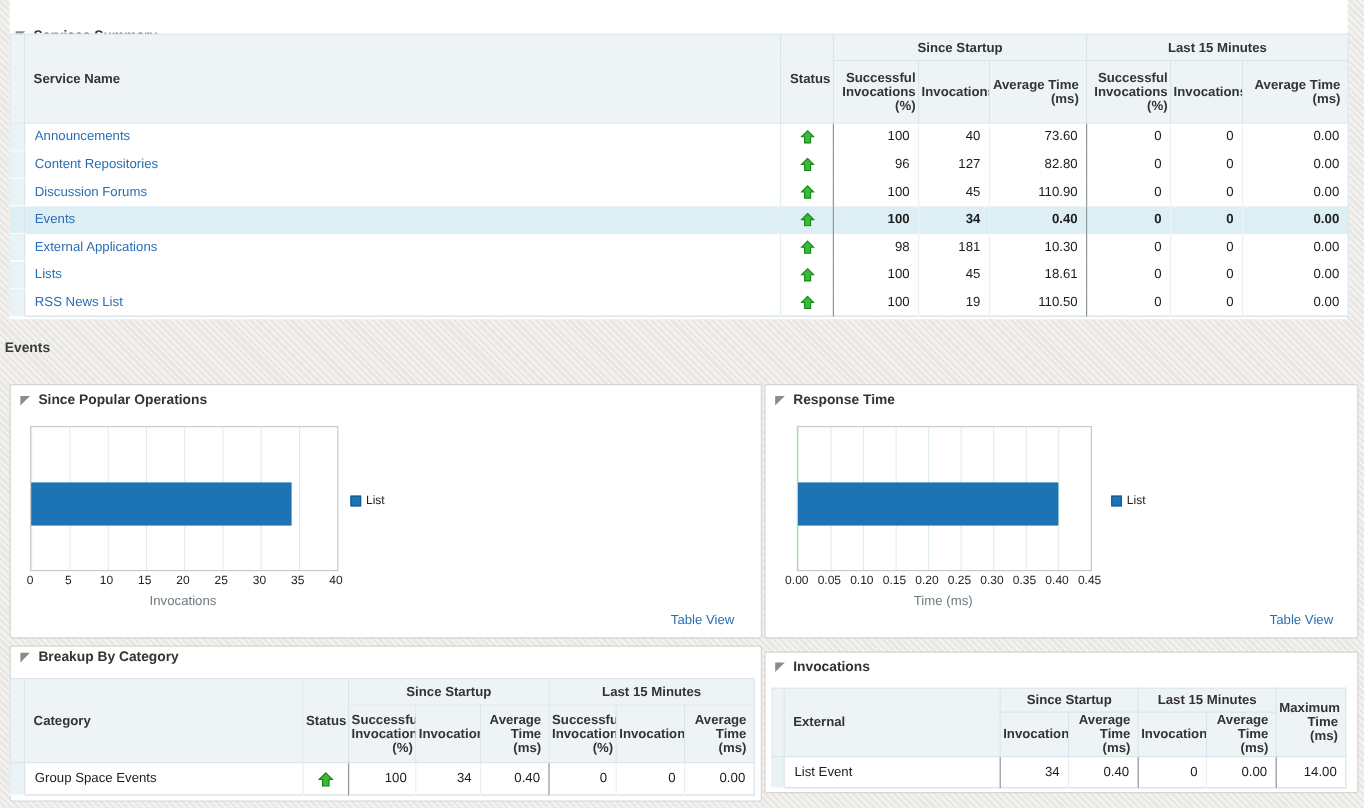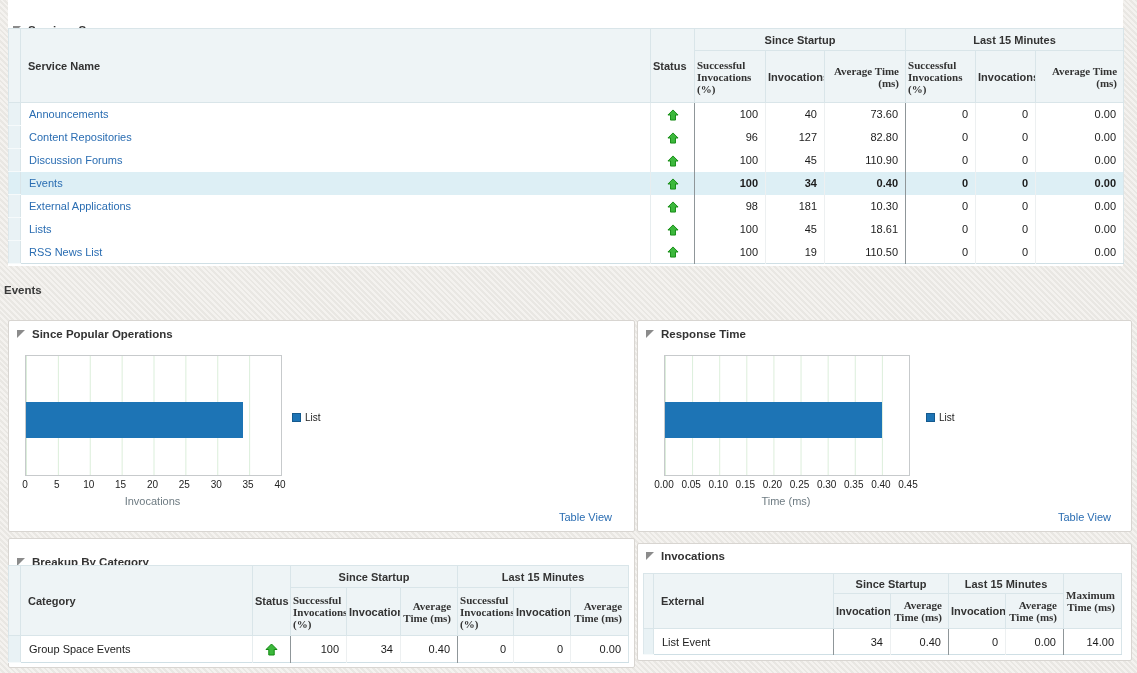--- a/index.html
+++ b/index.html
@@ -15,23 +15,23 @@
   .ptitle{display:flex;align-items:center;font-size:11.5px;font-weight:bold;color:#333;}
   .disc{width:0;height:0;border-top:8px solid #8b8b8b;border-right:8px solid transparent;display:inline-block;margin-right:7px;}
   .section-heading{font-size:11.5px;font-weight:bold;color:#3a3a3a;}
   
   .panel{background:#fff;border:1px solid #d8d5d1;border-radius:2px;box-sizing:border-box;}
   
   table{border-collapse:collapse;table-layout:fixed;font-size:11px;color:#1c1c1c;}
   th{background:#eef4f6;border:1px solid #d9e5e9;font-size:11px;font-weight:bold;color:#333;padding:0 2px;overflow:hidden;}
   th.group{text-align:center;}
   th.left{text-align:left;padding-left:7px;}
-  th.center{text-align:left;}
+  th.center{text-align:right;}
   th.rgt{text-align:right;padding-right:6px;}
-  th.clip{white-space:normal;font-family:Liberation Serif, serif;}
+  th.clip{white-space:normal;}
   td{padding:0;overflow:hidden;white-space:nowrap;}
   td.sel{background:#e9f2f5;border-right:1px solid #d9e5e9;border-bottom:1px solid #f6fafb;}
   td.name{padding-left:8px;text-align:left;}
   td.num{text-align:right;padding-right:7px;border-left:1px solid #edf0f1;}
   td.stat{text-align:center;border-left:1px solid #e7edef;}
   td.gb{border-left:1px solid #8f9699;}
   tr.hl td{background:#ddeff5;}
   tr.hl td.num{font-weight:bold;}
   table.outer{border-right:1px solid #d9e5e9;border-bottom:1px solid #cfdfe5;border-left:1px solid #dde8ec;background:#fff;}
   a.lnk{color:#2a6db2;text-decoration:none;cursor:pointer;}
@@ -234,21 +234,21 @@
   </div>
   <div class="axis-label" style="left:26px;top:174px;width:244px;">Time (ms)</div>
   <div class="legend" style="left:288px;top:91px;">
     <span class="swatch"></span>
     <span>List</span>
   </div>
   <a class="lnk tv" style="right:20px;bottom:8px;">Table View</a>
 </div>
 
 <div class="abs panel" style="left:8px;top:538px;width:627px;height:130px;">
-  <div class="ptitle" style="position:absolute;left:8px;top:3px;margin-top:14px;">
+  <div class="ptitle" style="position:absolute;left:8px;top:3px;">
     <span class="disc"></span>
     <span>Breakup By Category</span>
   </div>
   <table class="outer" style="position:absolute;left:-1px;top:26px;width:620px;">
     <colgroup>
       <col style="width:12px">
         <col style="width:232px">
         <col style="width:38px">
       <col style="width:56px">
         <col style="width:54px">

